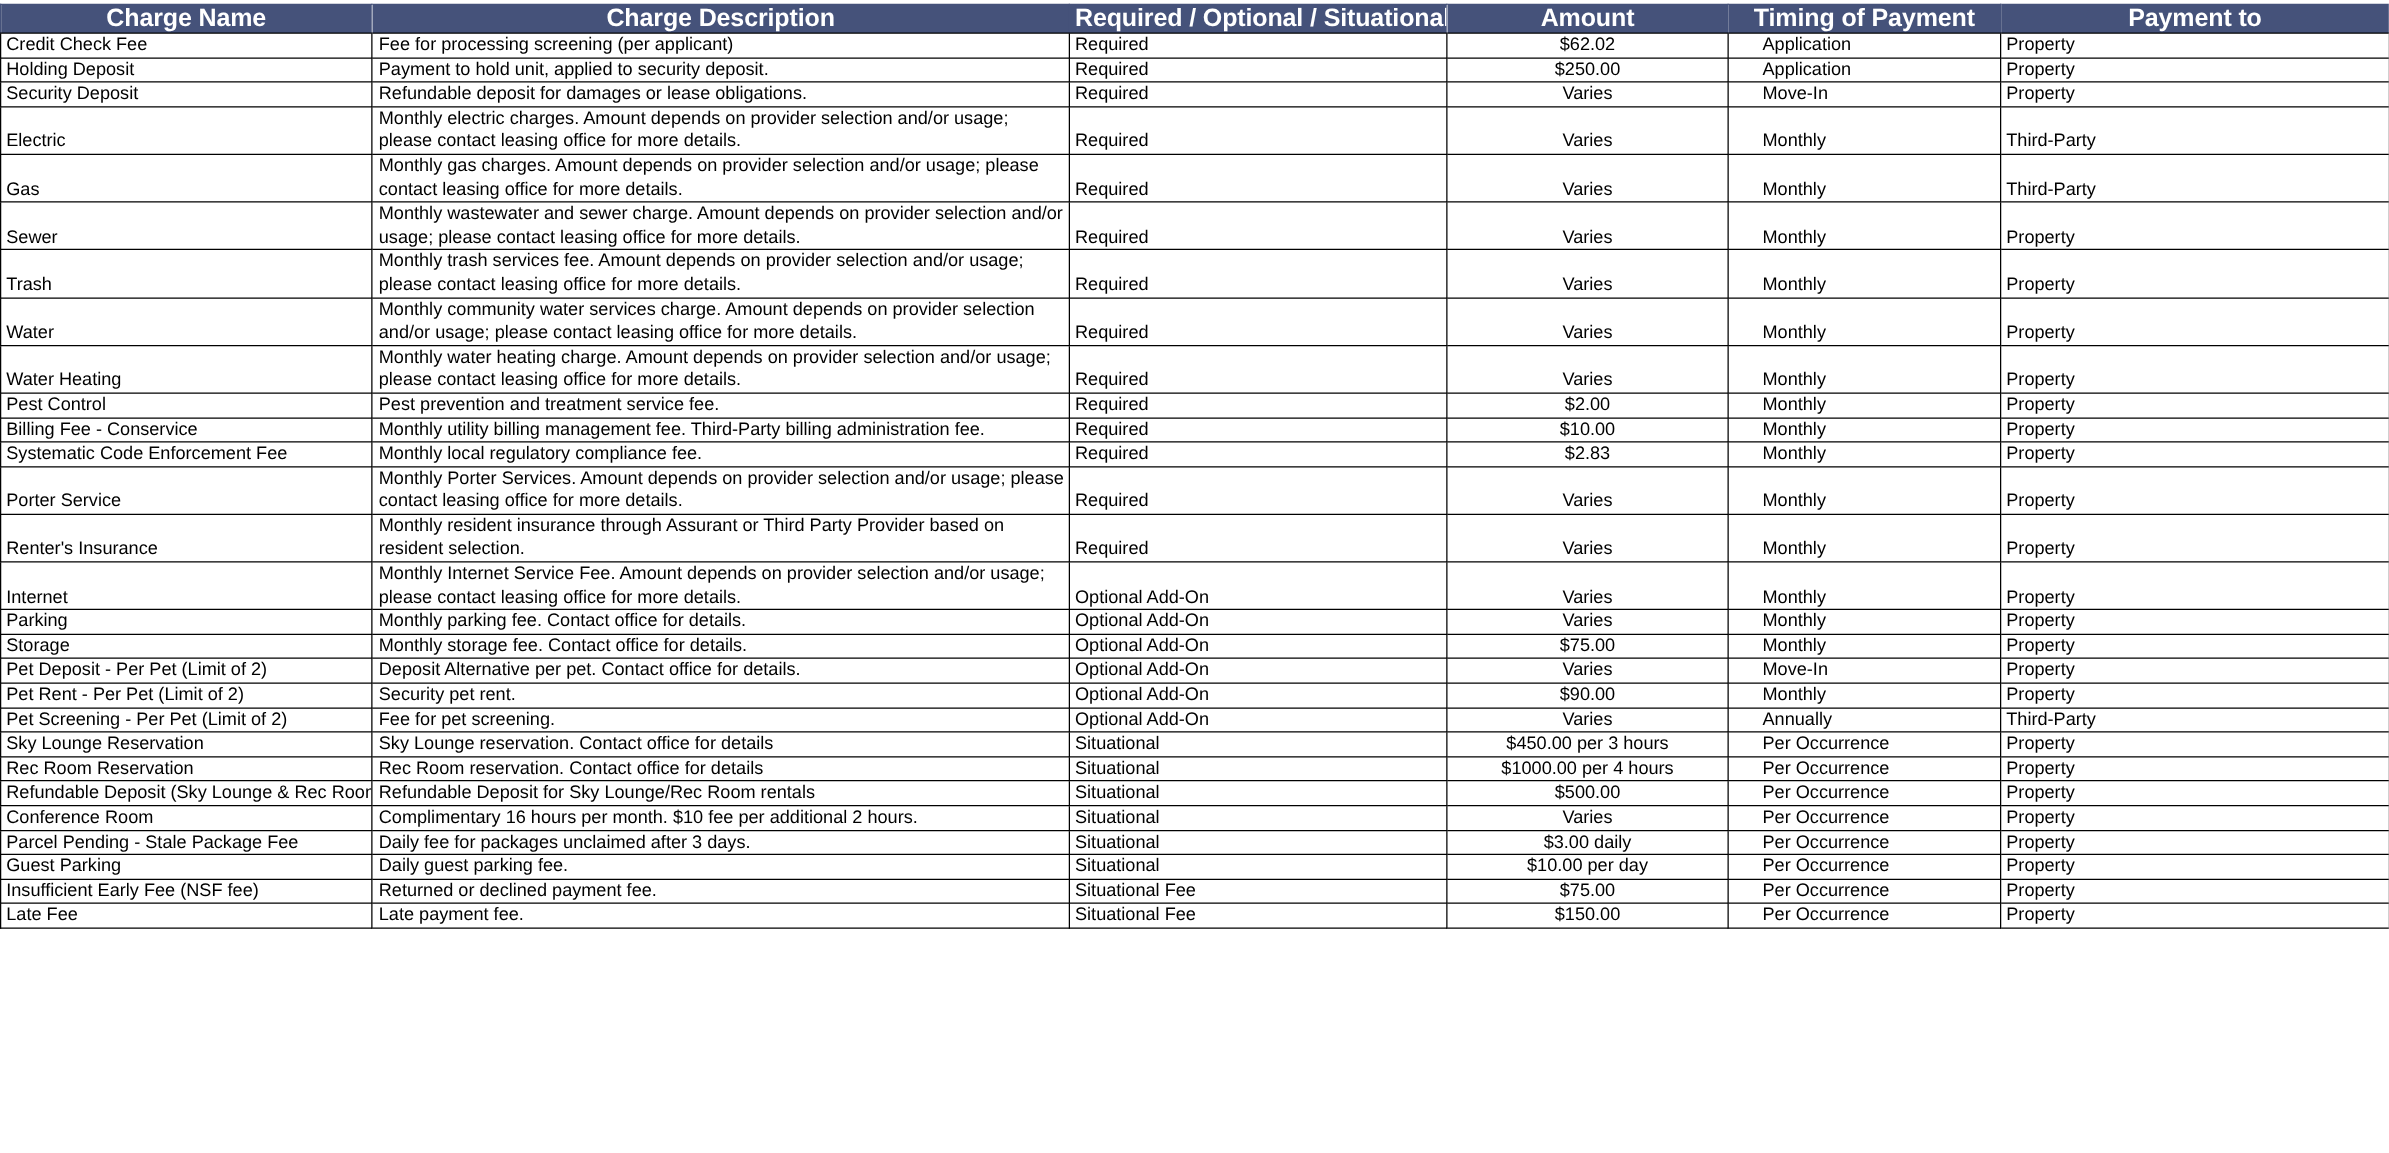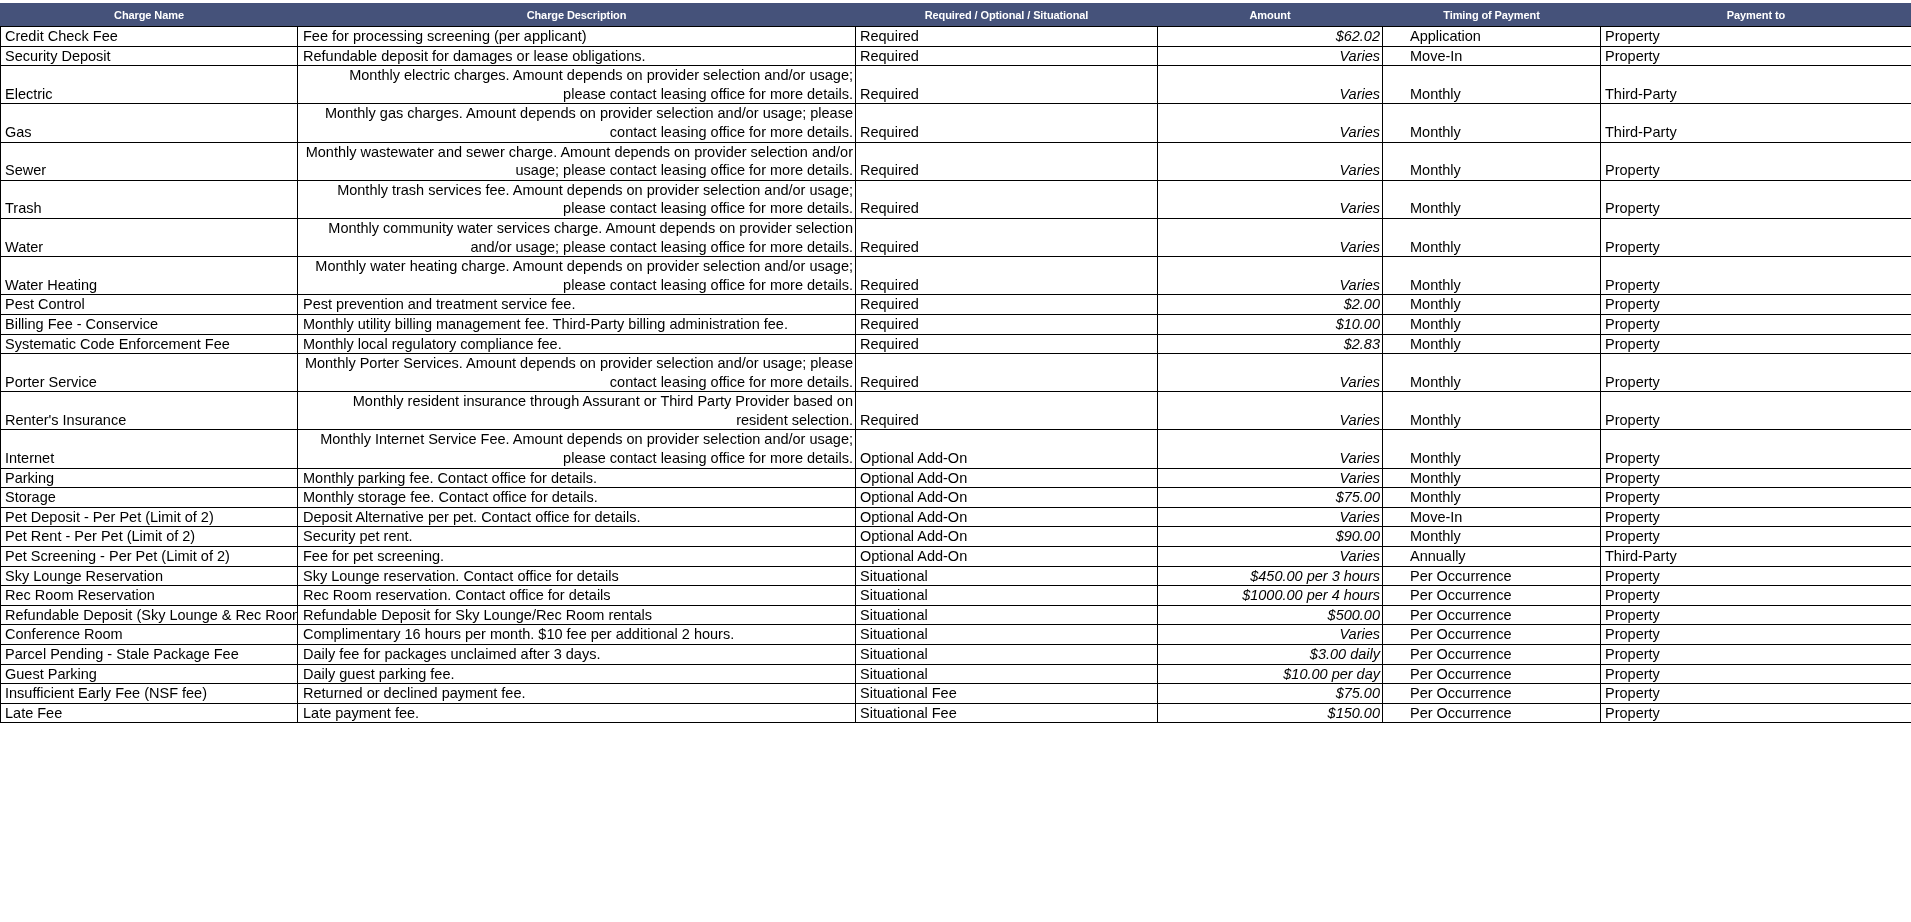--- a/index.html
+++ b/index.html
@@ -30,21 +30,21 @@
   table.fee-table col.c-name       { width: 297px; }
   table.fee-table col.c-desc       { width: 558px; }
   table.fee-table col.c-req        { width: 302px; }
   table.fee-table col.c-amt        { width: 225px; }
   table.fee-table col.c-timing     { width: 218px; }
   table.fee-table col.c-payto      { width: 311px; }
 
   thead th {
     background: #45527a;
     color: #ffffff;
-    font-size: 11px;
+    font-size: 20px;
     font-weight: bold;
     text-align: center;
     height: 22px;
     line-height: 20px;
     padding: 0 4px;
     border: 1px solid #45527a;
     border-bottom: 1px solid #000000;
     white-space: nowrap;
     letter-spacing: -0.1px;
     overflow: hidden;
@@ -60,26 +60,25 @@
     vertical-align: bottom;
     height: 19px;
     box-sizing: border-box;
     overflow: hidden;
   }
   tbody td.td-desc {
     vertical-align: top;
     padding-left: 5px;
   }
   tbody td.td-amt {
-    text-align: right;
+    text-align: center;
     padding: 0 2px;
-    font-style: italic;
   }
   tbody tr.tall td { height: 38px; }
-  tbody tr.tall td.td-desc { vertical-align: top; text-align: right; }
+  tbody tr.tall td.td-desc { vertical-align: top; }
   tbody td.td-name  { white-space: nowrap; }
   tbody td.td-req   { white-space: nowrap; }
   tbody td.td-timing{ white-space: nowrap; padding-left: 27px; }
   tbody td.td-payto { white-space: nowrap; }
   tbody td.td-amt   { white-space: nowrap; }
 </style>
 </head>
 <body>
 
 <div id="fee-table-wrap">
@@ -105,20 +104,28 @@
     <tbody id="table-body">
         <tr>
           <td class="td-name">Credit Check Fee</td>
           <td class="td-desc">Fee for processing screening (per applicant)</td>
           <td class="td-req">Required</td>
           <td class="td-amt">$62.02</td>
           <td class="td-timing">Application</td>
           <td class="td-payto">Property</td>
         </tr>
         <tr>
+          <td class="td-name">Holding Deposit</td>
+          <td class="td-desc">Payment to hold unit, applied to security deposit.</td>
+          <td class="td-req">Required</td>
+          <td class="td-amt">$250.00</td>
+          <td class="td-timing">Application</td>
+          <td class="td-payto">Property</td>
+        </tr>
+        <tr>
           <td class="td-name">Security Deposit</td>
           <td class="td-desc">Refundable deposit for damages or lease obligations.</td>
           <td class="td-req">Required</td>
           <td class="td-amt">Varies</td>
           <td class="td-timing">Move-In</td>
           <td class="td-payto">Property</td>
         </tr>
         <tr class="tall">
           <td class="td-name">Electric</td>
           <td class="td-desc">Monthly electric charges. Amount depends on provider selection and/or usage; please contact leasing office for more details.</td>

